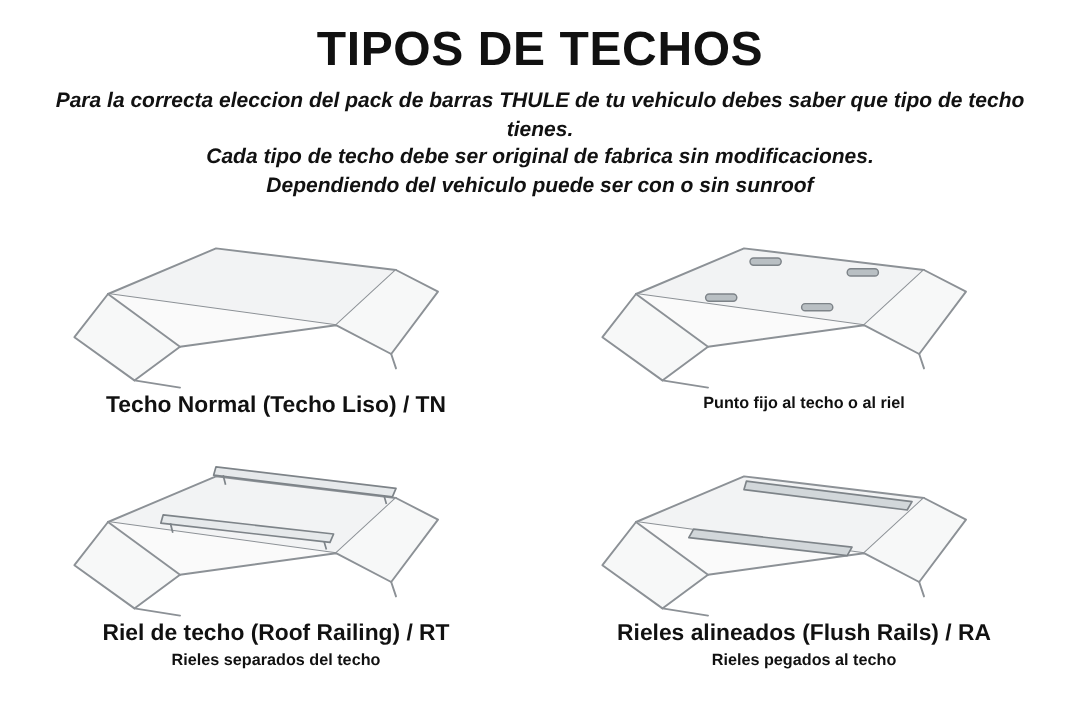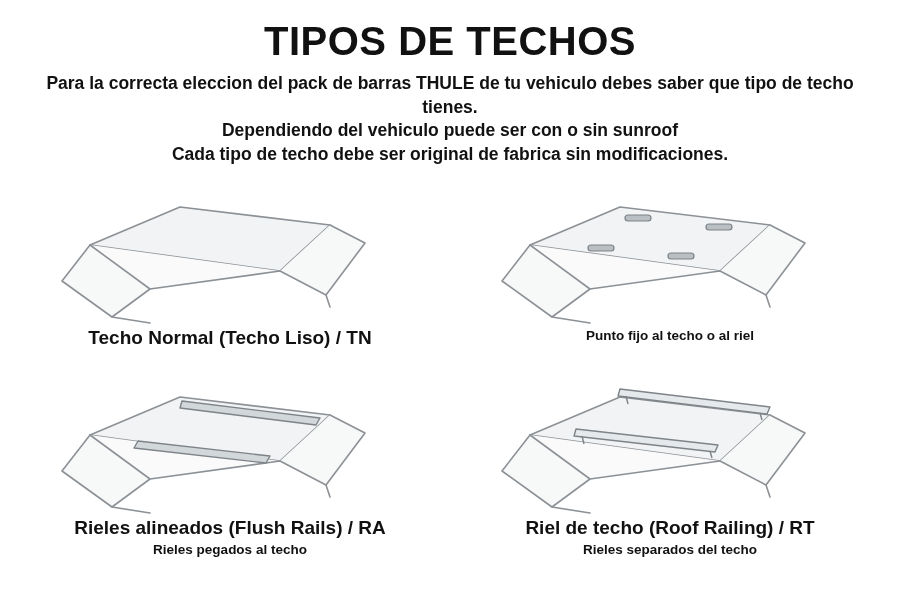--- a/index.html
+++ b/index.html
@@ -31,20 +31,21 @@
     color: #111;
   }
   .subtitle {
     text-align: center;
     font-size: 17.5px;
     font-weight: bold;
     line-height: 1.35;
     color: #111;
     margin: 0 auto;
     max-width: 860px;
+    font-style: italic;
   }
   .subtitle .line {
     display: block;
   }
   .grid {
     position: relative;
     margin-top: 18px;
     display: grid;
     grid-template-columns: 1fr 1fr;
     grid-template-rows: 190px 190px;
@@ -87,22 +88,22 @@
 </style>
 </head>
 <body>
 
 <div class="page">
 
   <div class="title">TIPOS DE TECHOS</div>
 
   <div class="subtitle">
     <span class="line">Para la correcta eleccion del pack de barras THULE de tu vehiculo debes saber que tipo de techo tienes.</span>
+    <span class="line">Cada tipo de techo debe ser original de fabrica sin modificaciones.</span>
     <span class="line">Dependiendo del vehiculo puede ser con o sin sunroof</span>
-    <span class="line">Cada tipo de techo debe ser original de fabrica sin modificaciones.</span>
   </div>
 
   <div class="grid">
 
     <div class="cell">
       <div class="art">
         <svg viewBox="0 0 400 140" xmlns="http://www.w3.org/2000/svg">
           <g fill="none" stroke="#8c9196" stroke-width="1.6" stroke-linejoin="round" stroke-linecap="round">
 
             <path d="M60 60 L150 22 L300 40 L250 86 Z" fill="#f2f3f4"></path>
@@ -149,52 +150,52 @@
         <svg viewBox="0 0 400 140" xmlns="http://www.w3.org/2000/svg">
           <g fill="none" stroke="#8c9196" stroke-width="1.6" stroke-linejoin="round" stroke-linecap="round">
             <path d="M60 60 L150 22 L300 40 L250 86 Z" fill="#f2f3f4"></path>
             <path d="M60 60 L32 96 L82 132 L120 104" fill="#f7f8f8"></path>
             <path d="M60 60 L120 104 L250 86" fill="#fafafa"></path>
             <path d="M300 40 L335 58 L296 110 L250 86" fill="#f7f8f8"></path>
             <path d="M82 132 L120 138"></path>
             <path d="M296 110 L300 122"></path>
           </g>
 
-          <g fill="#d2d7da" stroke="#7d8388" stroke-width="1.4" stroke-linejoin="round">
-            <path d="M152 26 L290 43 L286 50 L150 33 Z"></path>
-            <path d="M108 66 L240 81 L236 88 L104 73 Z"></path>
-          </g>
-        </svg>
-      </div>
-      <div class="caption">Rieles alineados (Flush Rails) / RA</div>
-      <div class="subcaption">Rieles pegados al techo</div>
-    </div>
-
-    <div class="cell">
-      <div class="art">
-        <svg viewBox="0 0 400 140" xmlns="http://www.w3.org/2000/svg">
-          <g fill="none" stroke="#8c9196" stroke-width="1.6" stroke-linejoin="round" stroke-linecap="round">
-            <path d="M60 60 L150 22 L300 40 L250 86 Z" fill="#f2f3f4"></path>
-            <path d="M60 60 L32 96 L82 132 L120 104" fill="#f7f8f8"></path>
-            <path d="M60 60 L120 104 L250 86" fill="#fafafa"></path>
-            <path d="M300 40 L335 58 L296 110 L250 86" fill="#f7f8f8"></path>
-            <path d="M82 132 L120 138"></path>
-            <path d="M296 110 L300 122"></path>
-          </g>
-
           <g fill="#e6e9eb" stroke="#7d8388" stroke-width="1.4" stroke-linejoin="round">
             <path d="M150 14 L300 32 L297 39 L148 21 Z"></path>
             <path d="M106 54 L248 70 L245 77 L104 61 Z"></path>
           </g>
           <g stroke="#7d8388" stroke-width="1.4" fill="none">
             <path d="M156 21 L158 29"></path>
             <path d="M290 38 L292 45"></path>
             <path d="M112 61 L114 69"></path>
             <path d="M240 76 L242 83"></path>
           </g>
         </svg>
       </div>
       <div class="caption">Riel de techo (Roof Railing) / RT</div>
       <div class="subcaption">Rieles separados del techo</div>
     </div>
 
+    <div class="cell">
+      <div class="art">
+        <svg viewBox="0 0 400 140" xmlns="http://www.w3.org/2000/svg">
+          <g fill="none" stroke="#8c9196" stroke-width="1.6" stroke-linejoin="round" stroke-linecap="round">
+            <path d="M60 60 L150 22 L300 40 L250 86 Z" fill="#f2f3f4"></path>
+            <path d="M60 60 L32 96 L82 132 L120 104" fill="#f7f8f8"></path>
+            <path d="M60 60 L120 104 L250 86" fill="#fafafa"></path>
+            <path d="M300 40 L335 58 L296 110 L250 86" fill="#f7f8f8"></path>
+            <path d="M82 132 L120 138"></path>
+            <path d="M296 110 L300 122"></path>
+          </g>
+
+          <g fill="#d2d7da" stroke="#7d8388" stroke-width="1.4" stroke-linejoin="round">
+            <path d="M152 26 L290 43 L286 50 L150 33 Z"></path>
+            <path d="M108 66 L240 81 L236 88 L104 73 Z"></path>
+          </g>
+        </svg>
+      </div>
+      <div class="caption">Rieles alineados (Flush Rails) / RA</div>
+      <div class="subcaption">Rieles pegados al techo</div>
+    </div>
+
   </div>
 </div>
 
 </body></html>

